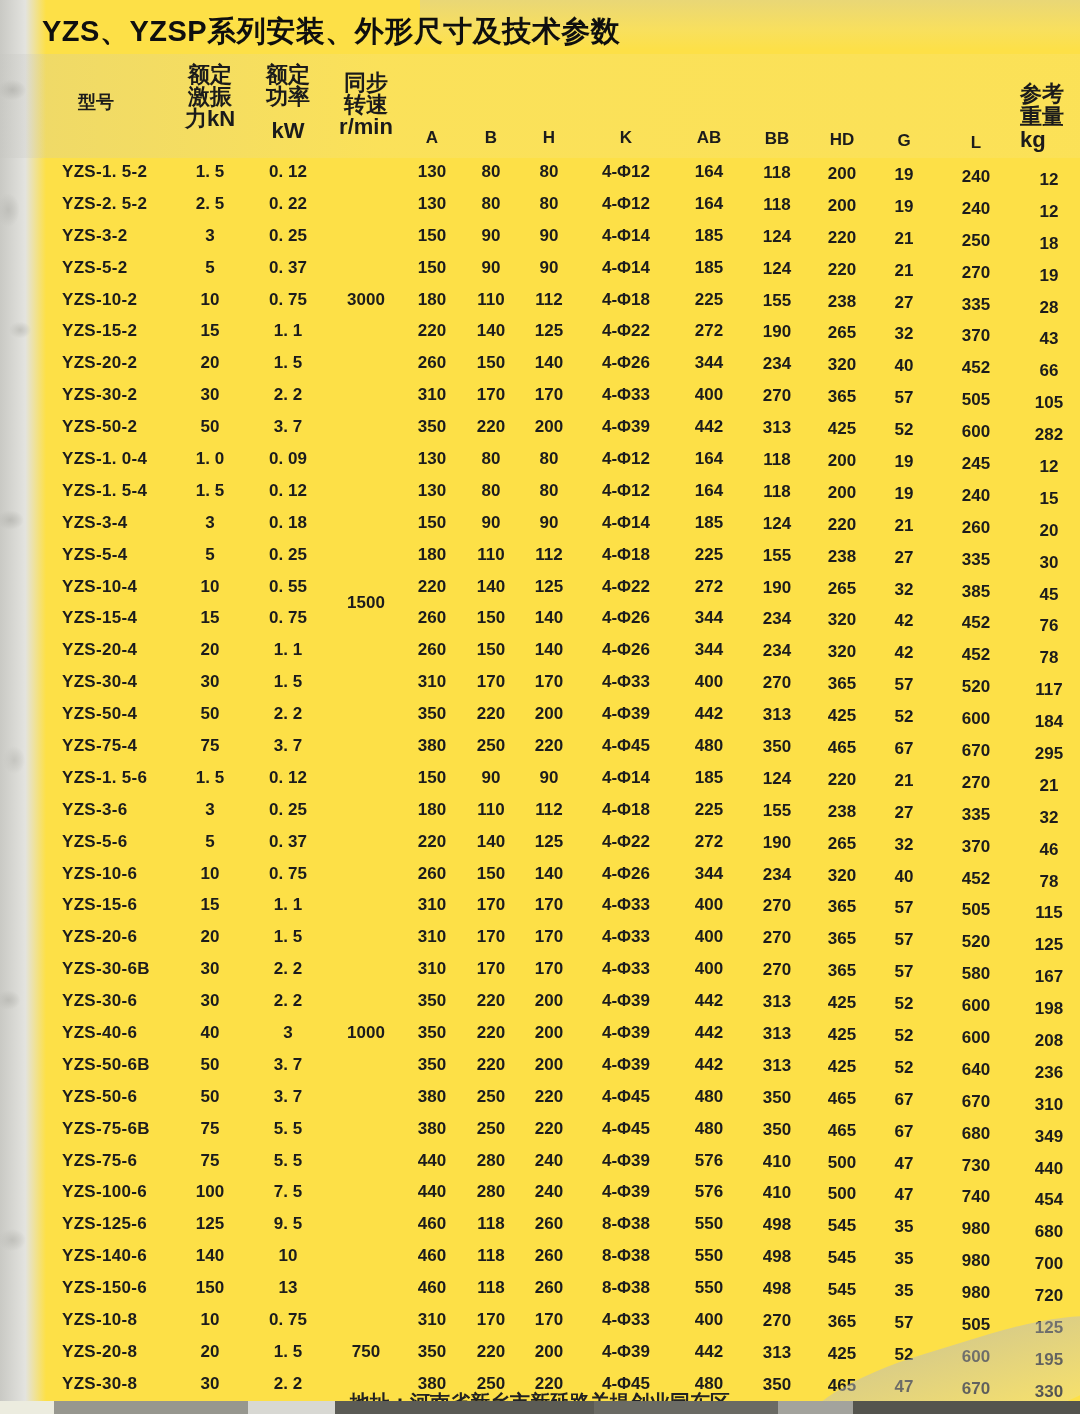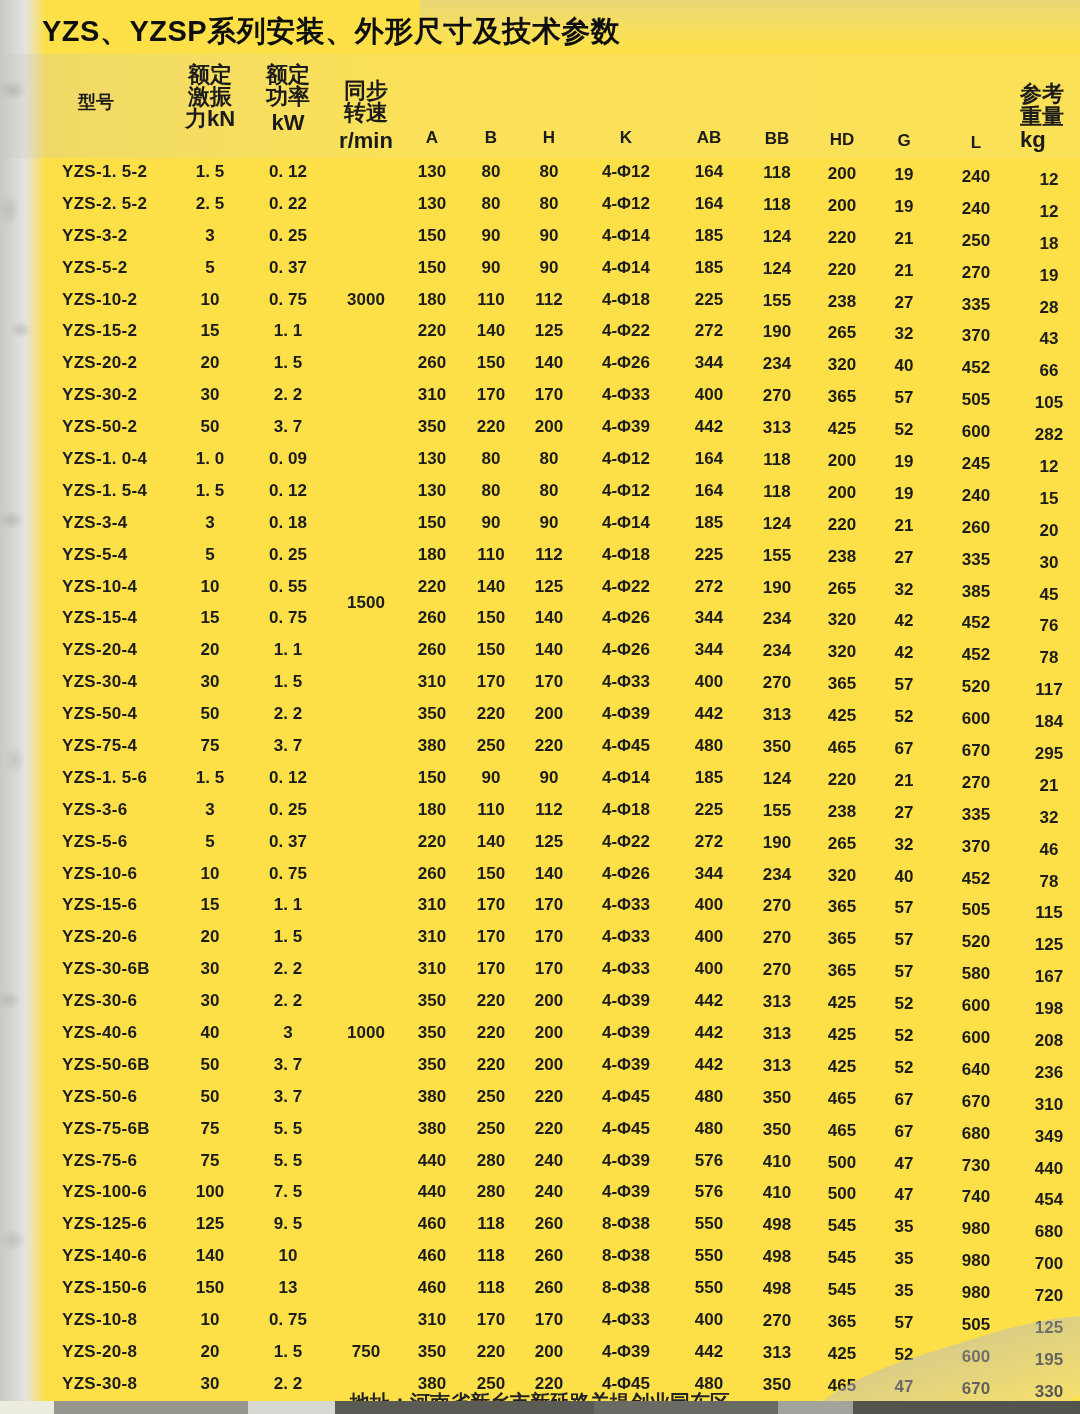--- a/index.html
+++ b/index.html
@@ -37,23 +37,23 @@
   .c3.drop-half{transform:translateY(16px)}
   
   .thead{position:absolute;top:58px;left:0;right:0;height:100px;}
   .thead::before{content:"";position:absolute;inset:-4px 0 0 0;
     background:linear-gradient(90deg,rgba(198,198,193,.28),rgba(232,232,227,.12) 35%,rgba(235,235,230,.10));}
   .h-model{position:absolute;left:78px;top:32px;font-size:18px;font-weight:700;}
   .h-stack{position:absolute;display:flex;flex-direction:column;align-items:center;
     font-size:22px;font-weight:700;line-height:22px;}
   .h-force{left:174px;width:72px;top:6px;}
   .h-power{left:246px;width:84px;top:6px;}
-  .h-power .unit{margin-top:4px;}
-  .h-speed{left:330px;width:72px;top:22px;}
-  .h-speed .unit{margin-top:6px;text-align:right;}
+  .h-power .unit{margin-top:12px;}
+  .h-speed{left:330px;width:72px;top:14px;}
+  .h-speed .unit{text-align:right;}
   .h-group{position:absolute;font-size:18px;font-weight:700;text-align:center;}
   .h-install{left:402px;width:272px;top:26px;}
   .h-outline{left:674px;width:344px;top:30px;}
   .h-weight{left:1020px;width:60px;top:24px;align-items:flex-start;line-height:23px;}
   .h-sub{position:absolute;left:0;right:0;top:70px;font-size:18px;font-weight:700;}
   .h-sub .cell{text-align:center;}
   
   .tbody{position:absolute;top:156px;left:0;right:0;}
   .row{height:31.9px;}
   .cell{text-align:center;font-weight:700;font-size:17px;white-space:nowrap;color:#1c1c1c;}

